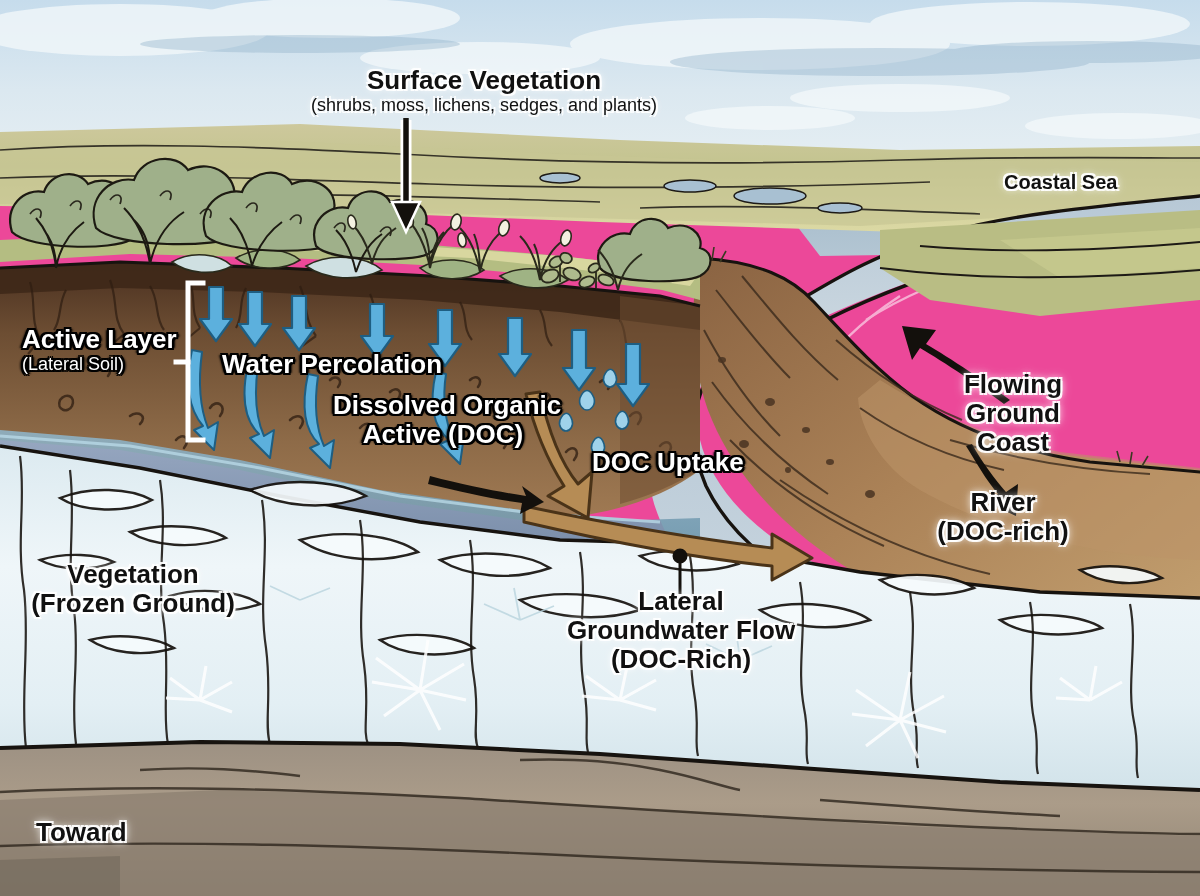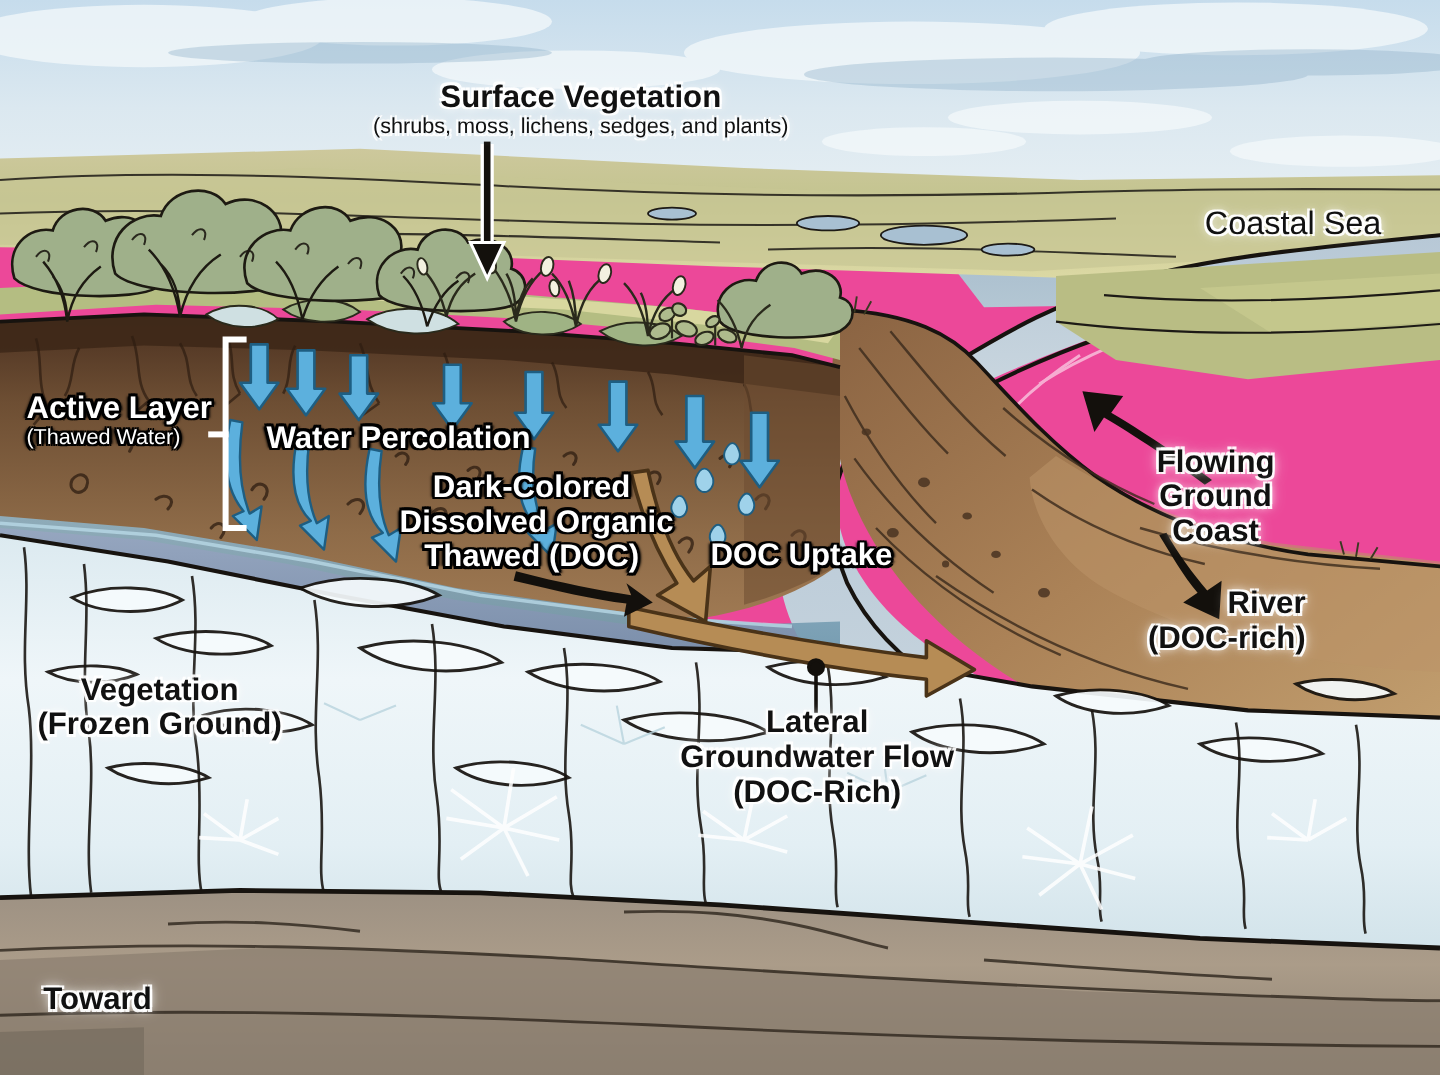--- a/index.html
+++ b/index.html
@@ -450,52 +450,51 @@
 
   </svg>
 
   <div class="lbl t-center" style="left:274px;top:66px;width:420px;">
     <div class="lbl-b ttl">Surface Vegetation</div>
     <div class="lbl-b sub">(shrubs, moss, lichens, sedges, and plants)</div>
   </div>
 
   <div class="lbl t-left" style="left:22px;top:325px;width:180px;">
     <div class="lbl-w ttl">Active Layer</div>
-    <div class="lbl-w sub">(Thawed Water)</div>
+    <div class="lbl-w sub">(Lateral Soil)</div>
   </div>
 
   <div class="lbl lbl-w ttl" style="left:222px;top:350px;">Water Percolation</div>
 
   <div class="lbl t-center" style="left:333px;top:391px;width:220px;">
-    <div class="lbl-w ttl">Dark-Colored</div>
     <div class="lbl-w ttl">Dissolved Organic</div>
-    <div class="lbl-w ttl">Thawed (DOC)</div>
+    <div class="lbl-w ttl">Active (DOC)</div>
   </div>
 
   <div class="lbl lbl-w ttl" style="left:592px;top:448px;">DOC Uptake</div>
 
   <div class="lbl t-center" style="left:18px;top:560px;width:230px;">
     <div class="lbl-b ttl">Vegetation</div>
     <div class="lbl-b ttl">(Frozen Ground)</div>
   </div>
 
   <div class="lbl t-center" style="left:566px;top:587px;width:230px;">
     <div class="lbl-b ttl">Lateral</div>
     <div class="lbl-b ttl">Groundwater Flow</div>
     <div class="lbl-b ttl">(DOC-Rich)</div>
   </div>
 
   <div class="lbl lbl-b ttl" style="left:36px;top:818px;">Toward</div>
 
-  <div class="lbl lbl-b" style="left:1004px;top:171px;font-size:27px;font-weight:normal;">Coastal Sea</div>
+  <div class="lbl lbl-b" style="left:1004px;top:171px;font-size:20px;font-weight:bold;">Coastal Sea</div>
 
   <div class="lbl t-center" style="left:948px;top:370px;width:130px;">
     <div class="lbl-b ttl">Flowing</div>
     <div class="lbl-b ttl">Ground</div>
     <div class="lbl-b ttl">Coast</div>
   </div>
 
-  <div class="lbl t-center" style="left:918px;top:488px;width:170px;text-align:right;">
+  <div class="lbl t-center" style="left:918px;top:488px;width:170px;">
     <div class="lbl-b ttl">River</div>
     <div class="lbl-b ttl">(DOC-rich)</div>
   </div>
 
 </div>
 
 </body></html>

